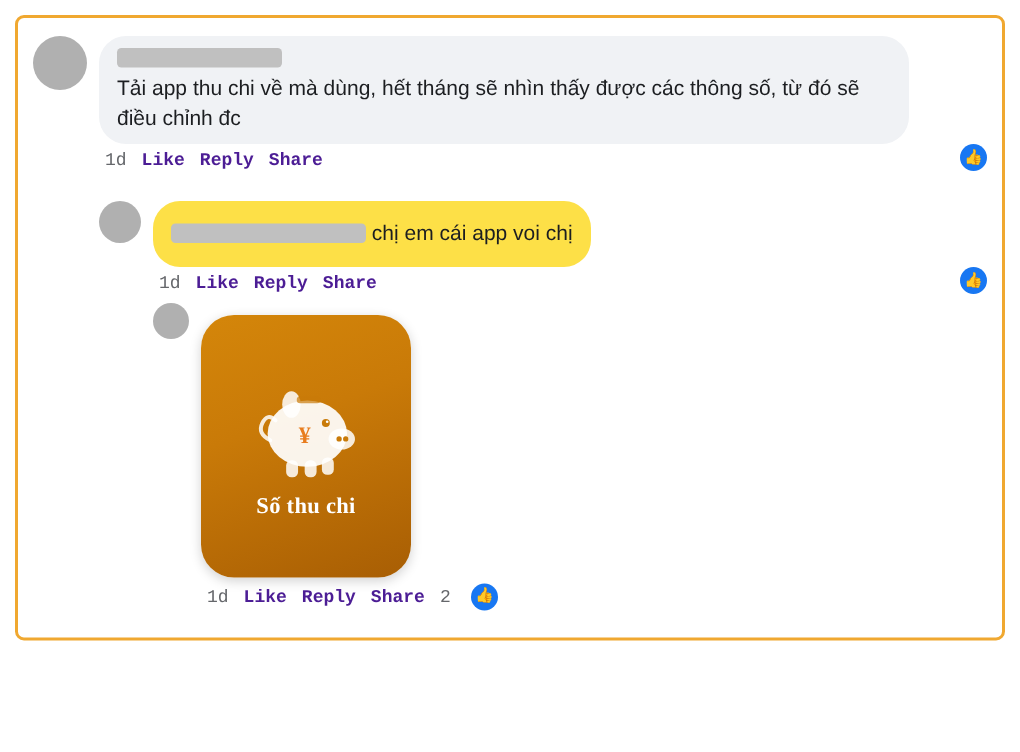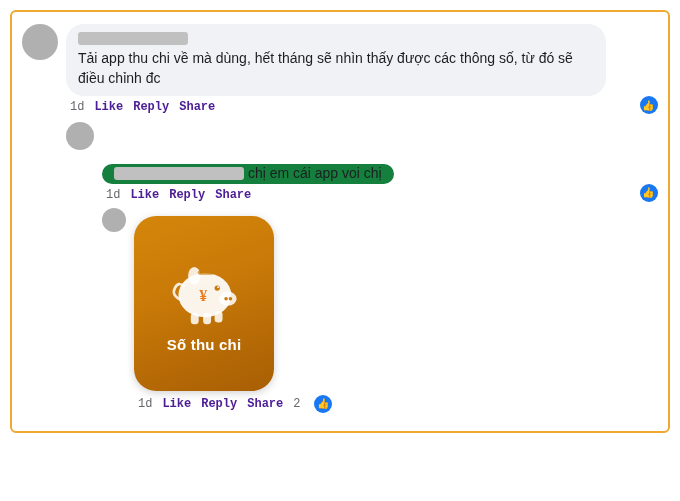--- a/index.html
+++ b/index.html
@@ -16,21 +16,21 @@
     .outer-border {
       border: 2px solid #f0a830;
       border-radius: 6px;
       width: 660px;
       padding: 12px 10px 16px 10px;
       background: #fff;
     }
     .comment-thread {
       display: flex;
       flex-direction: column;
-      gap: 0;
+      gap: 12px;
     }
     
     .comment-row {
       display: flex;
       flex-direction: row;
       align-items: flex-start;
       gap: 8px;
       margin-bottom: 2px;
     }
     .avatar {
@@ -51,26 +51,25 @@
       width: 24px;
       height: 24px;
       background: #b0b0b0;
       border-radius: 50%;
       flex-shrink: 0;
     }
     .comment-content {
       flex: 1;
     }
     .comment-bubble {
-      background: #15803d;
+      background: #fde047;
       border-radius: 18px;
-      padding: 0 12px;
+      padding: 12px 12px;
       display: inline-block;
       max-width: 560px;
-      margin-top: 42px;
     }
     .comment-bubble-wide {
       background: #f0f2f5;
       border-radius: 18px;
       padding: 8px 12px;
       display: inline-block;
       max-width: 540px;
     }
     .username-bar {
       background: #c0c0c0;
@@ -174,20 +173,21 @@
       height: 75px;
       position: relative;
       margin-bottom: 10px;
     }
     .app-card-label {
       color: #fff;
       font-size: 15px;
       font-weight: 700;
       text-align: center;
       letter-spacing: 0.2px;
+      font-family: Liberation Serif, serif;
     }
   </style>
 </head>
 <body>
 
 <div class="outer-border">
   <div class="comment-thread">
 
     <div class="comment-row">
       <div class="avatar"></div>

